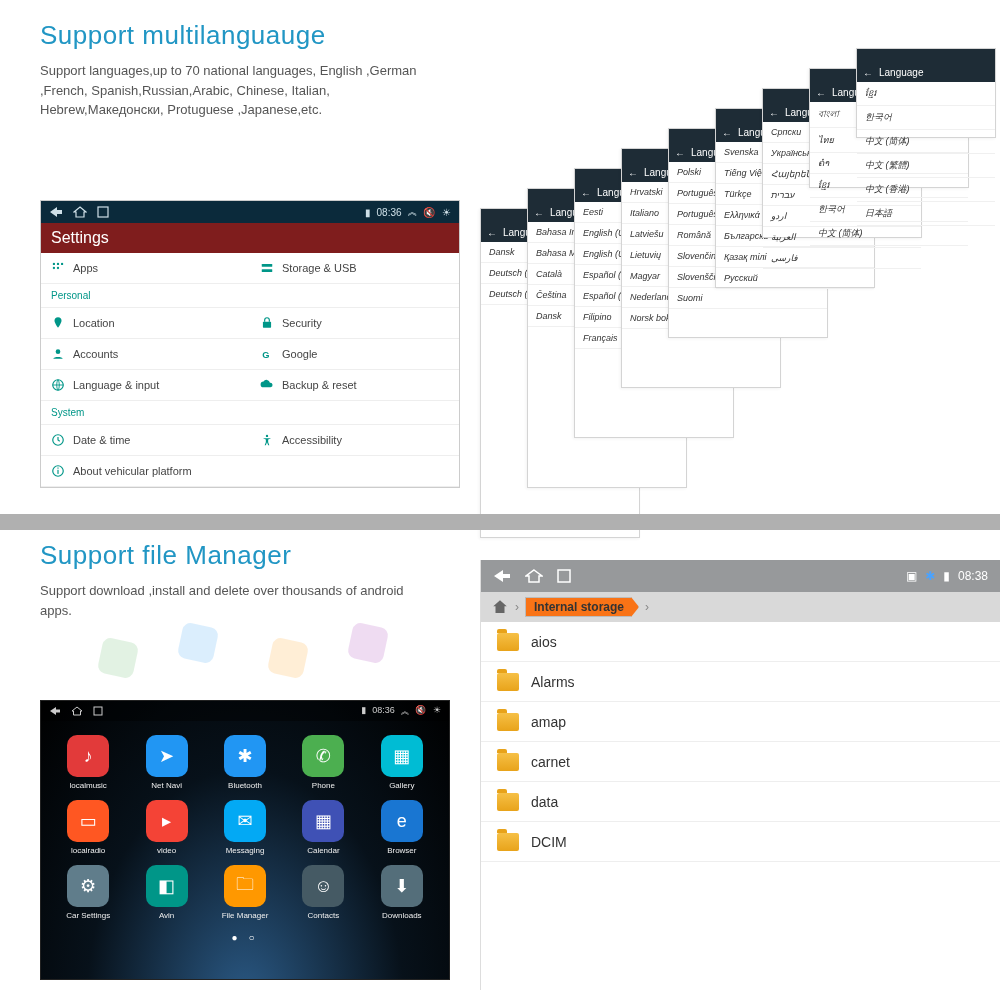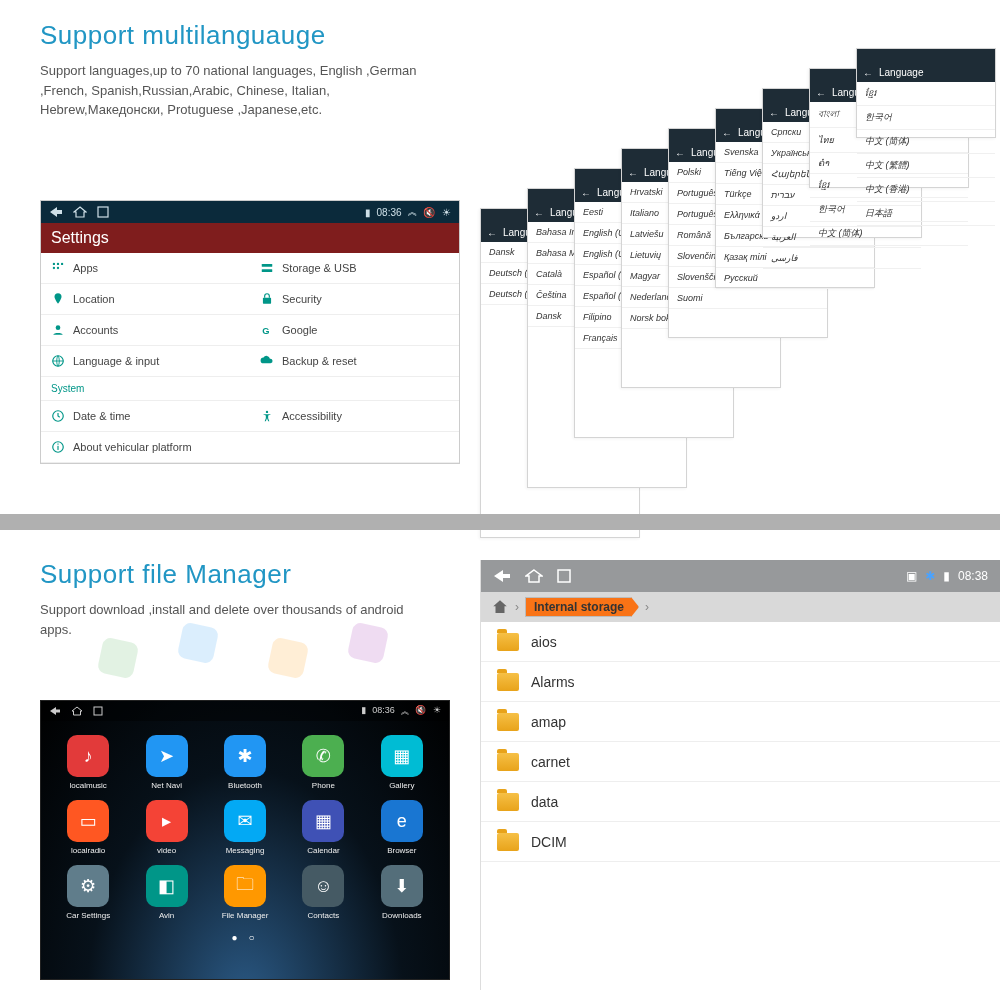--- a/index.html
+++ b/index.html
@@ -94,20 +94,21 @@
         </svg>
         <span>Apps</span>
       </div>
     <div class="row">
         <svg class="teal-ico" viewBox="0 0 24 24">
           <rect x="3" y="5" width="18" height="5" rx="1" fill="currentColor"></rect>
           <rect x="3" y="14" width="18" height="5" rx="1" fill="currentColor"></rect>
         </svg>
         <span>Storage &amp; USB</span>
       </div>
+    <div class="cat">Personal</div>
     <div class="row">
         <svg class="teal-ico" viewBox="0 0 24 24">
           <path d="M12 2a6 6 0 016 6c0 4-6 12-6 12S6 12 6 8a6 6 0 016-6z" fill="currentColor"></path>
         </svg>
         <span>Location</span>
       </div>
     <div class="row">
         <svg class="teal-ico" viewBox="0 0 24 24">
           <rect x="5" y="10" width="14" height="10" rx="1" fill="currentColor"></rect>
           <path d="M8 10V7a4 4 0 018 0v3" fill="none" stroke="currentColor" stroke-width="2"></path>
@@ -300,21 +301,21 @@
         <li>中文 (简体)</li>
         <li>中文 (繁體)</li>
         <li>中文 (香港)</li>
         <li>日本語</li>
       </ul>
     </div>
   </div>
 
 <div class="divider" style="position:absolute; top:490px; left:0; right:0;"></div>
 
-<div class="section" style="position:absolute; top:539px; left:0;">
+<div class="section" style="position:absolute; top:520px; left:0;">
   <div class="section-title">Support file Manager</div>
   <div class="section-desc">Support download ,install and delete over thousands of android apps.</div>
 </div>
 
 <div class="deco-sq" style="left:100px; top:640px; background:#4caf50;"></div>
 <div class="deco-sq" style="left:180px; top:625px; background:#2196f3;"></div>
 <div class="deco-sq" style="left:270px; top:640px; background:#ff9800;"></div>
 <div class="deco-sq" style="left:350px; top:625px; background:#9c27b0;"></div>
 
 <div class="launcher-shot">

